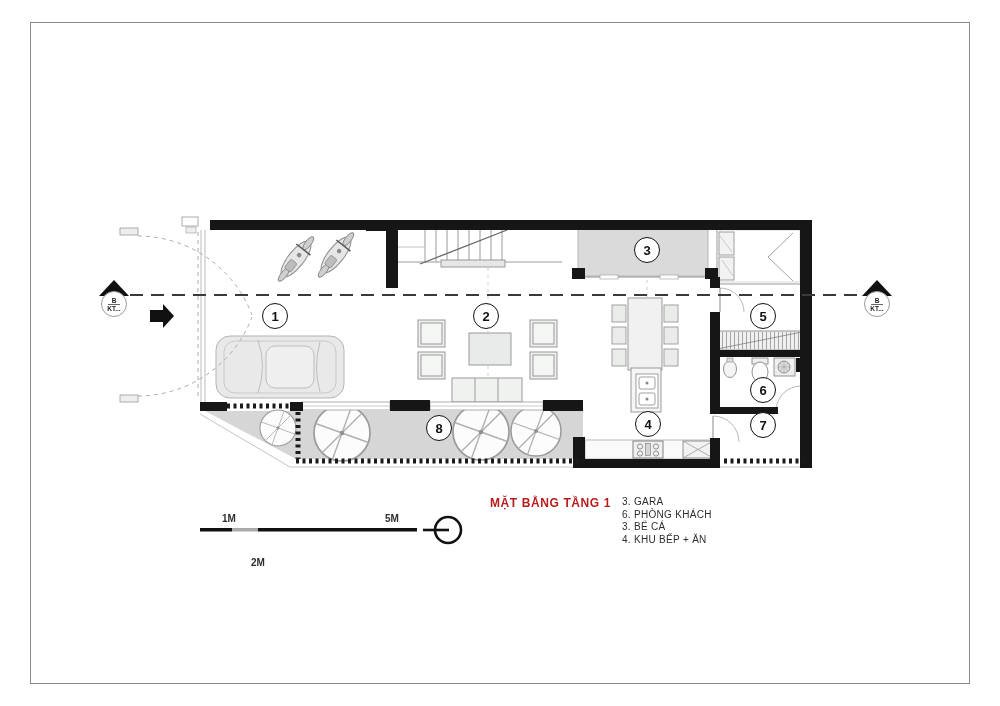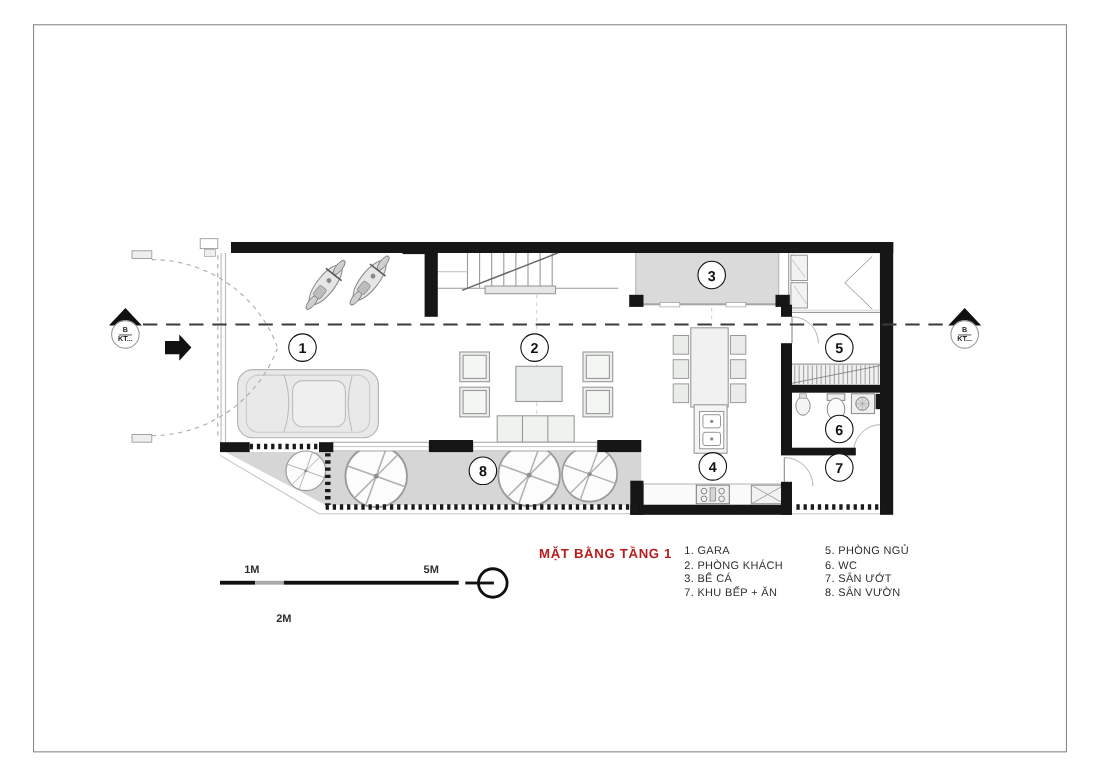--- a/index.html
+++ b/index.html
@@ -260,27 +260,21 @@
   <div class="badge" style="left:473px;top:303px;">2</div>
   <div class="badge" style="left:634px;top:237px;">3</div>
   <div class="badge" style="left:635px;top:411px;">4</div>
   <div class="badge" style="left:750px;top:303px;">5</div>
   <div class="badge" style="left:750px;top:377px;">6</div>
   <div class="badge" style="left:750px;top:412px;">7</div>
   <div class="badge" style="left:426px;top:415px;">8</div>
 
   <div class="plan-title">MẶT BẰNG TẦNG 1</div>
   <div class="legend-col c1">
-    <div>1. GARA</div>
-    <div>2. PHÒNG KHÁCH</div>
+    <div>3. GARA</div>
+    <div>6. PHÒNG KHÁCH</div>
     <div>3. BỂ CÁ</div>
-    <div>7. KHU BẾP + ĂN</div>
-  </div>
-  <div class="legend-col c2">
-    <div>5. PHÒNG NGỦ</div>
-    <div>6. WC</div>
-    <div>7. SÂN ƯỚT</div>
-    <div>8. SÂN VƯỜN</div>
+    <div>4. KHU BẾP + ĂN</div>
   </div>
   <div class="scale-label" style="left:229px;text-align:right;">1M</div>
   <div class="scale-label" style="left:258px;margin-top:44px;">2M</div>
   <div class="scale-label" style="left:392px;">5M</div>
 </div>
 
 </body></html>

